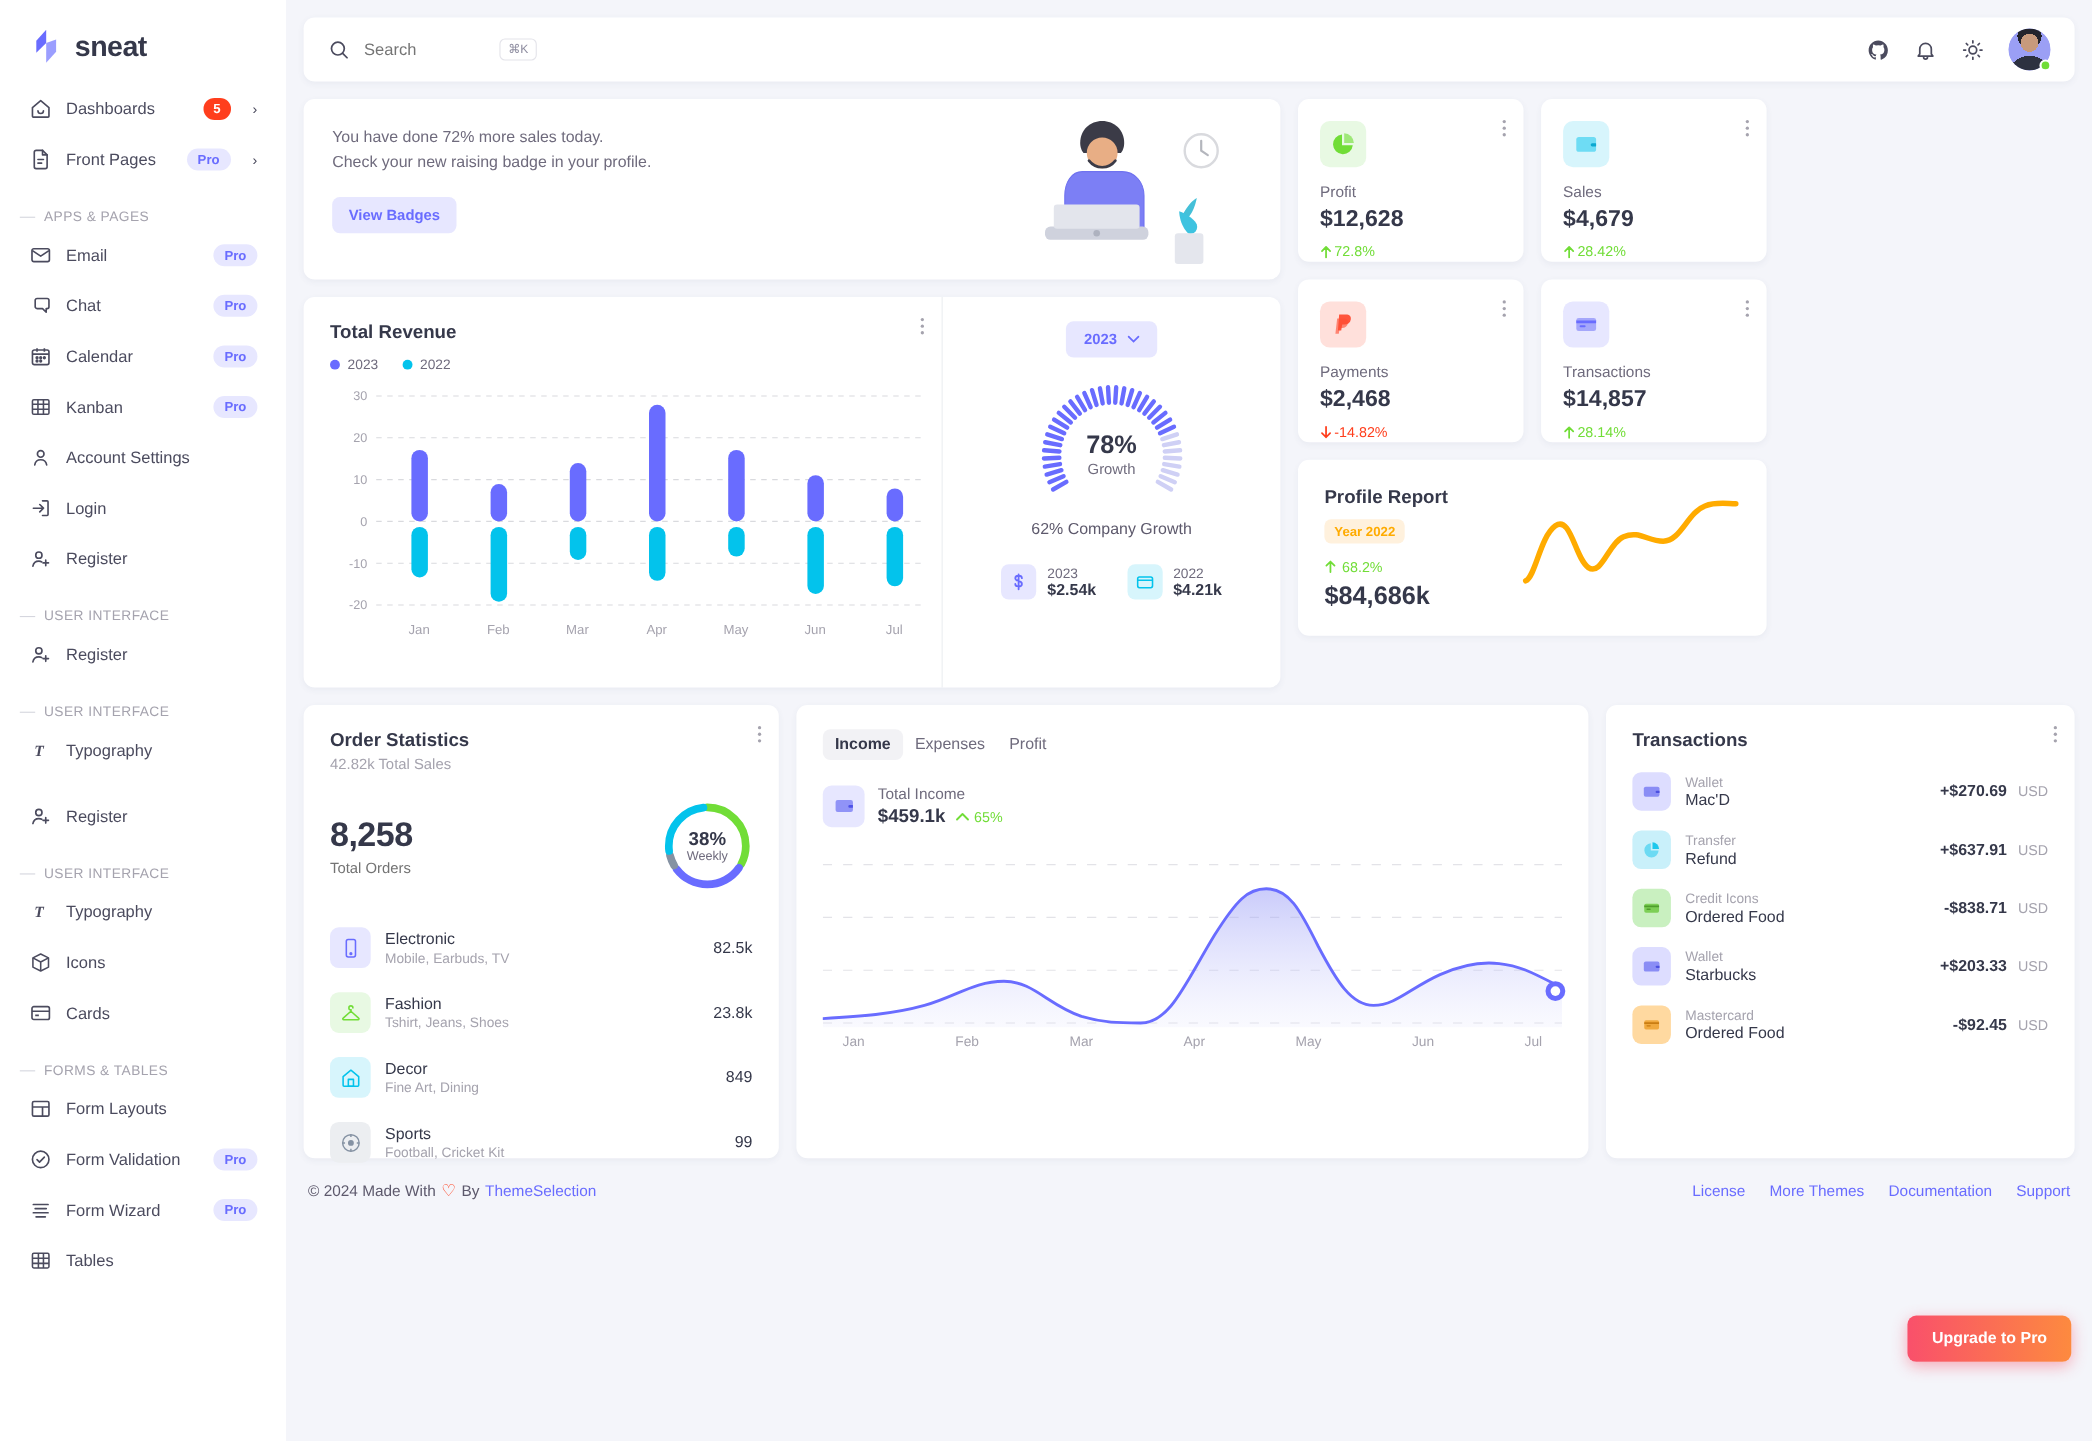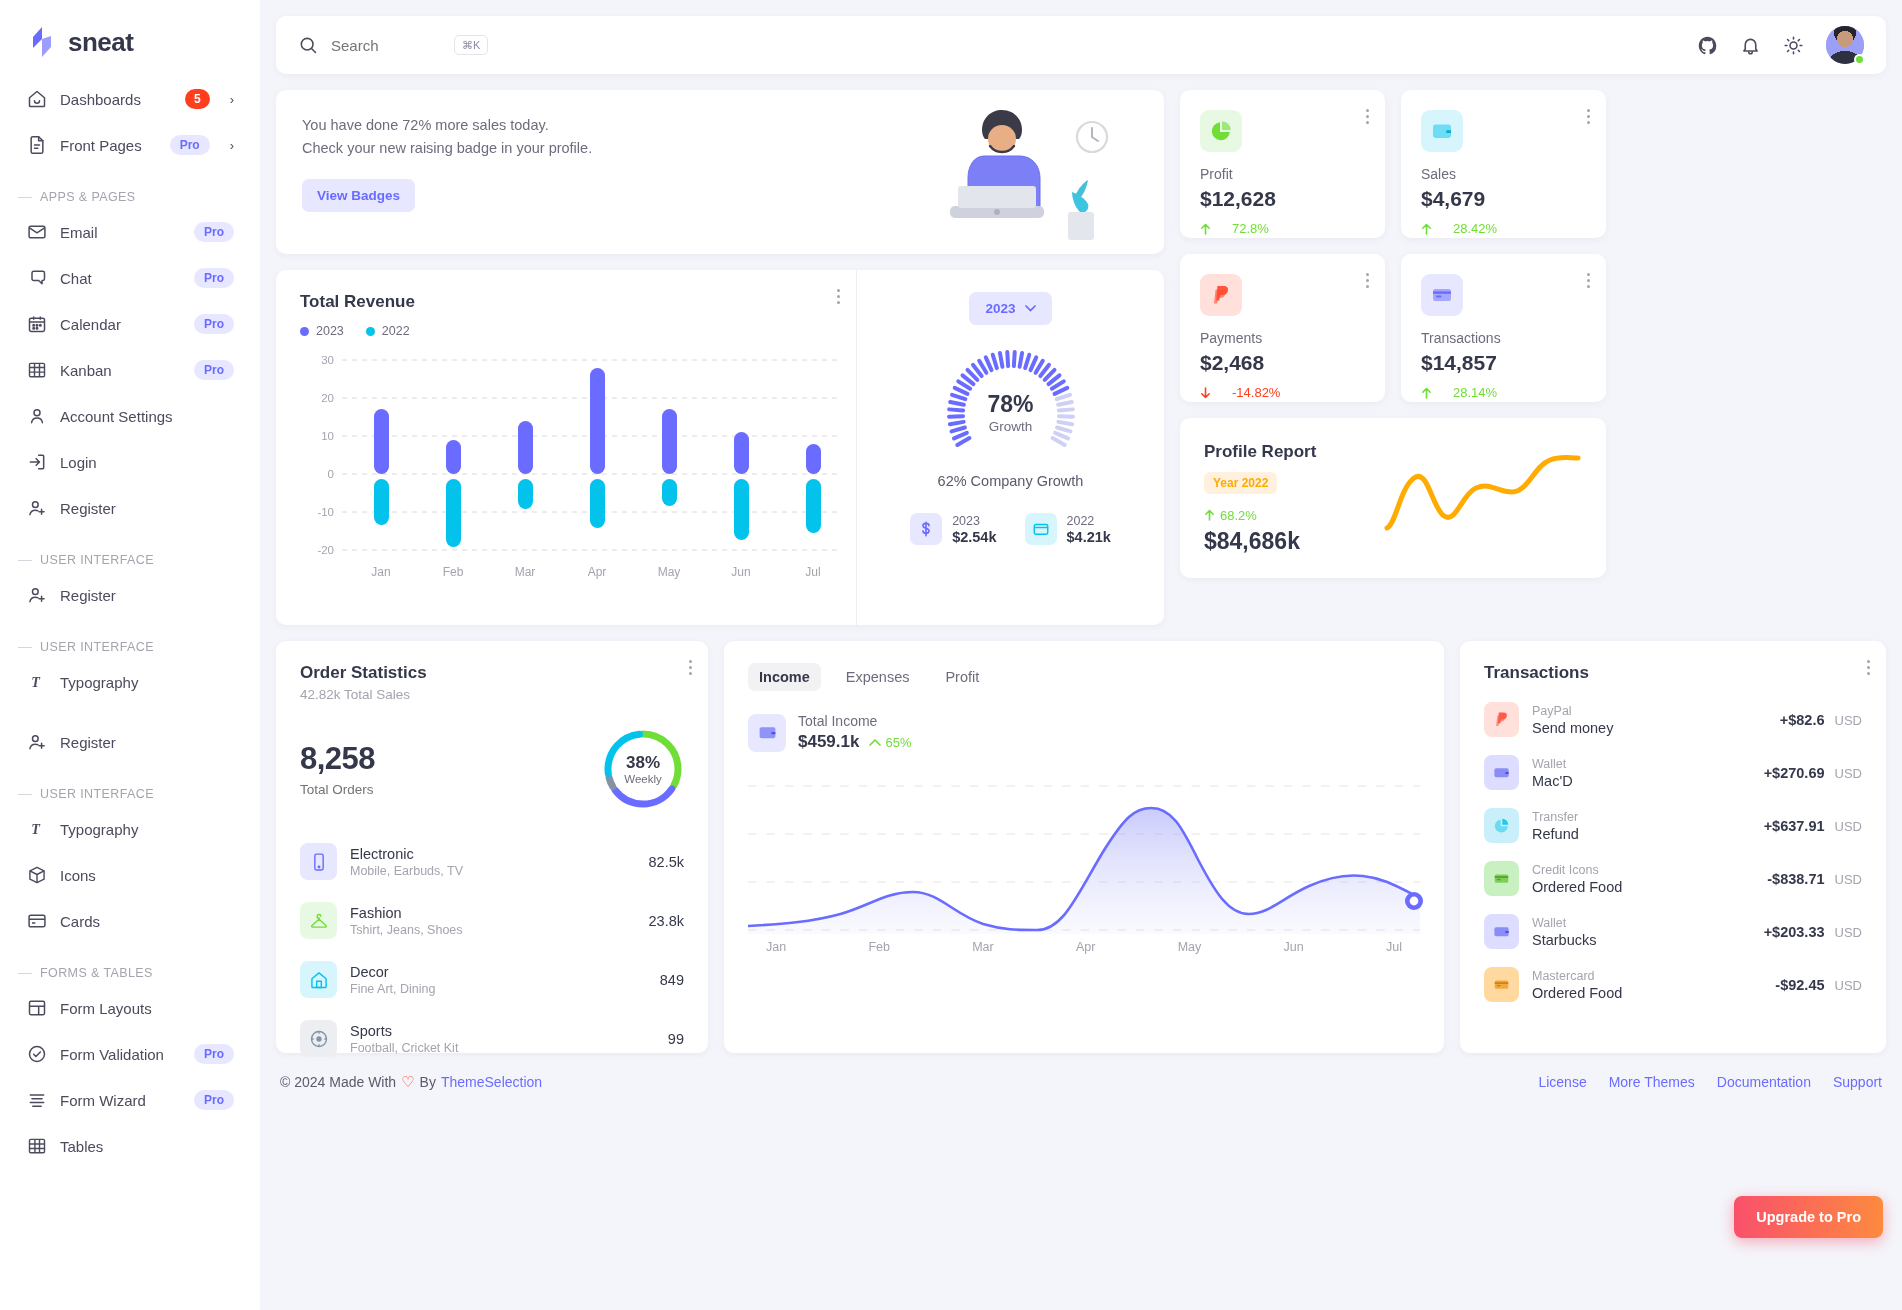--- a/index.html
+++ b/index.html
@@ -113,21 +113,21 @@
   }
   .congrats-art { position: absolute; right: 32px; bottom: 0; width: 210px; height: 160px; }
 
   
   .stat-row { display: flex; gap: 16px; }
   .stat-card { flex: 1; height: 148px; padding: 20px 20px; }
   .stat-ico { width: 42px; height: 42px; border-radius: 9px; display: flex; align-items: center; justify-content: center; }
   .stat-ico svg { width: 24px; height: 24px; }
   .stat-label { font-size: 14px; color: #6f6b7d; margin-top: 14px; }
   .stat-value { font-size: 21px; color: #35384a; font-weight: bold; margin-top: 5px; }
-  .stat-delta { font-size: 13px; margin-top: 10px; display: flex; align-items: center; gap: 21px; font-weight: 500;}
+  .stat-delta { font-size: 13px; margin-top: 10px; display: flex; align-items: center; gap: 2px; font-weight: 500;}
   .up { color: #71dd37; } .down { color: #ff3e1d; }
 
   
   .revenue-card { height: 355px; display: flex; }
   .rev-left { width: 580px; padding: 22px 24px; position: relative; }
   .rev-left h3 { font-size: 17px; color: #35384a; font-weight: bold; }
   .legend { display: flex; gap: 22px; margin-top: 12px; }
   .legend-item { display: flex; align-items: center; gap: 7px; font-size: 12.5px; color: #6f6b7d; }
   .ldot { width: 9px; height: 9px; border-radius: 50%; }
   .rev-right { flex: 1; border-left: 1px solid #eceef1; padding: 22px 18px; display: flex; flex-direction: column; align-items: center; }
@@ -172,21 +172,21 @@
   .cat-list { margin-top: 22px; }
   .cat-row { display: flex; align-items: center; gap: 13px; padding: 11px 0; }
   .cat-ico { width: 37px; height: 37px; border-radius: 8px; display: flex; align-items: center; justify-content: center; flex: 0 0 37px;}
   .cat-ico svg { width: 20px; height: 20px; }
   .cat-name { font-size: 14.5px; color: #35384a; font-weight: 500; }
   .cat-desc { font-size: 12.5px; color: #a5a3ae; margin-top: 2px; }
   .cat-val { margin-left: auto; font-size: 14.5px; color: #35384a; font-weight: 500; }
 
   
   .income-card { flex: 1; padding: 22px 24px; height: 412px; position: relative; }
-  .tabs { display: flex; gap: 14px; }
+  .tabs { display: flex; }
   .tab { font-size: 14.5px; color: #6f6b7d; padding: 6px 11px; border-radius: 7px; cursor: pointer; }
   .tab.active { color: #35384a; font-weight: bold; background: #f2f2f5; }
   .income-head { display: flex; align-items: center; gap: 12px; margin-top: 22px; }
   .income-ico { width: 38px; height: 38px; border-radius: 8px; background: #e7e7ff; display: flex; align-items: center; justify-content: center; }
   .income-ico svg { width: 21px; height: 21px; }
   .income-lbl { font-size: 14px; color: #6f6b7d; }
   .income-val-row { display: flex; align-items: center; gap: 10px; margin-top: 3px; }
   .income-val { font-size: 17px; color: #35384a; font-weight: bold; }
   .income-pct { font-size: 13px; color: #71dd37; display: flex; align-items: center; gap: 4px; }
   .area-chart { margin-top: 12px; position: relative; height: 170px; }
@@ -926,36 +926,20 @@
       </div>
 
       <div class="card tx-card col-right" style="gap:0">
         <div class="dots">
             <span></span>
             <span></span>
             <span></span>
           </div>
         <h3 style="margin-bottom:10px">Transactions</h3>
 
-        <div class="tx-row">
-          <span class="tx-ico" style="background:#ffe0db">
-            <svg viewBox="0 0 24 24" fill="#ff5b47">
-                <path d="M8.6 3.2h6c3 0 4.7 1.6 4.2 4.4-.5 2.9-2.6 4.4-5.6 4.4h-2l-.8 5.2H7.5z"></path>
-                <path d="M6.8 6.8h5.6c2.8 0 4.2 1.4 3.8 4-.5 2.7-2.4 4.1-5.2 4.1h-2l-.8 5.2H5.2z" opacity="0.6"></path>
-              </svg>
-          </span>
-          <span>
-            <div class="tx-type">PayPal</div>
-            <div class="tx-name">Send money</div>
-          </span>
-          <span class="tx-amt">
-            <span>+$82.6</span>
-            <span class="tx-cur">USD</span>
-          </span>
-        </div>
 
         <div class="tx-row">
           <span class="tx-ico" style="background:#ddddff">
             <svg viewBox="0 0 24 24">
                 <rect x="3" y="6.5" width="18" height="11.5" rx="2.2" fill="#8a8df5"></rect>
                 <path d="M17.8 11.3h3c.15 0 .25.15.25.35v1.8c0 .2-.1.35-.25.35h-3a1.25 1.25 0 1 1 0-2.5z" fill="#4b4fe0"></path>
               </svg>
           </span>
           <span>
             <div class="tx-type">Wallet</div>

